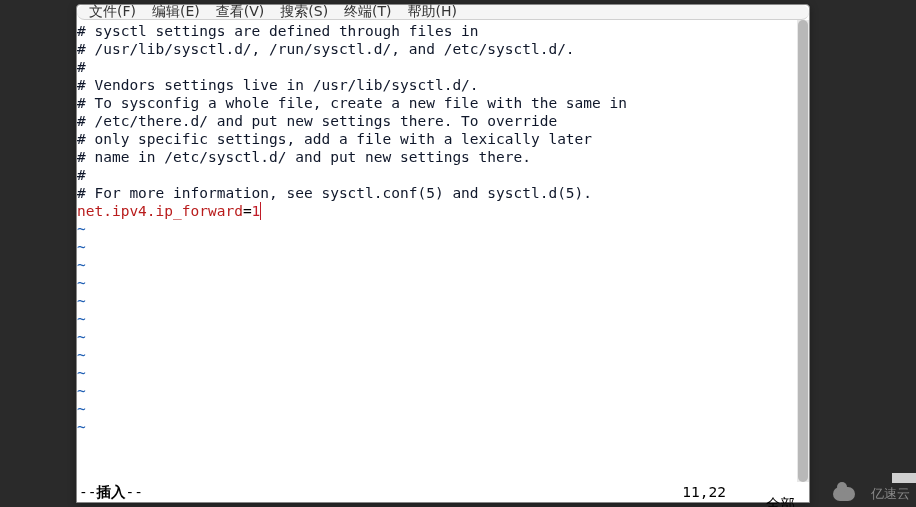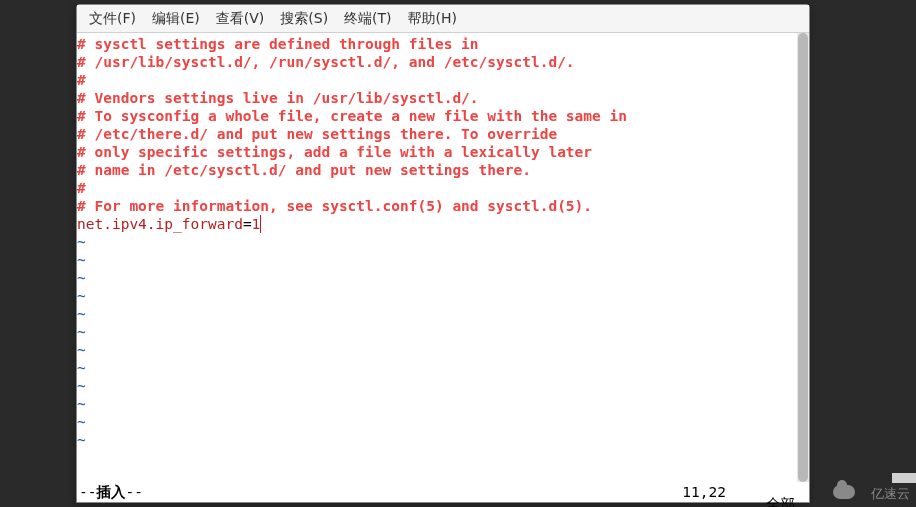--- a/index.html
+++ b/index.html
@@ -52,28 +52,29 @@
     .win-btn {
       width: 18px;
       height: 18px;
       display: flex;
       align-items: center;
       justify-content: center;
       cursor: pointer;
       color: #333;
     }
     .menubar {
-      height: 28px;
+      height: 15px;
       background: #f5f5f5;
       border-bottom: 1px solid #d0d0d0;
       display: flex;
       align-items: center;
       padding: 0 4px;
       font-size: 14px;
       color: #333;
+      border-radius: 13px;
     }
     .menu-item {
       padding: 3px 8px;
       cursor: pointer;
     }
     .terminal-wrap {
       flex: 1;
       display: flex;
       overflow: hidden;
     }
@@ -81,21 +82,21 @@
       flex: 1;
       background: #fff;
       font-family: "DejaVu Sans Mono", "Courier New", monospace;
       font-size: 14.5px;
       line-height: 18px;
       color: #000;
       padding: 2px 0 0 0;
       white-space: pre;
       overflow: hidden;
     }
-    .comment { color: #ef4444; font-weight: bold; }
+    .comment { color: #0f172a; }
     .ident { color: #b91c1c; }
     .op { color: #000; }
     .number { color: #c01c28; }
     .cursor-block {
       background: #c01c28;
       color: #c01c28;
       display: inline-block;
       width: 1px;
     }
     .tilde { color: #1e5eb3; }
@@ -123,21 +124,21 @@
       width: 10px;
       height: 100%;
       background: #b8b8b8;
       border-radius: 5px;
     }
     .watermark {
       position: absolute;
       right: 6px;
       bottom: 4px;
       display: flex;
-      align-items: flex-start;
+      align-items: center;
       gap: 16px;
       color: #9a9a9a;
       font-size: 13px;
       opacity: 0.85;
     }
     .watermark .cloud {
       width: 22px;
       height: 14px;
       background: #9a9a9a;
       border-radius: 10px;

